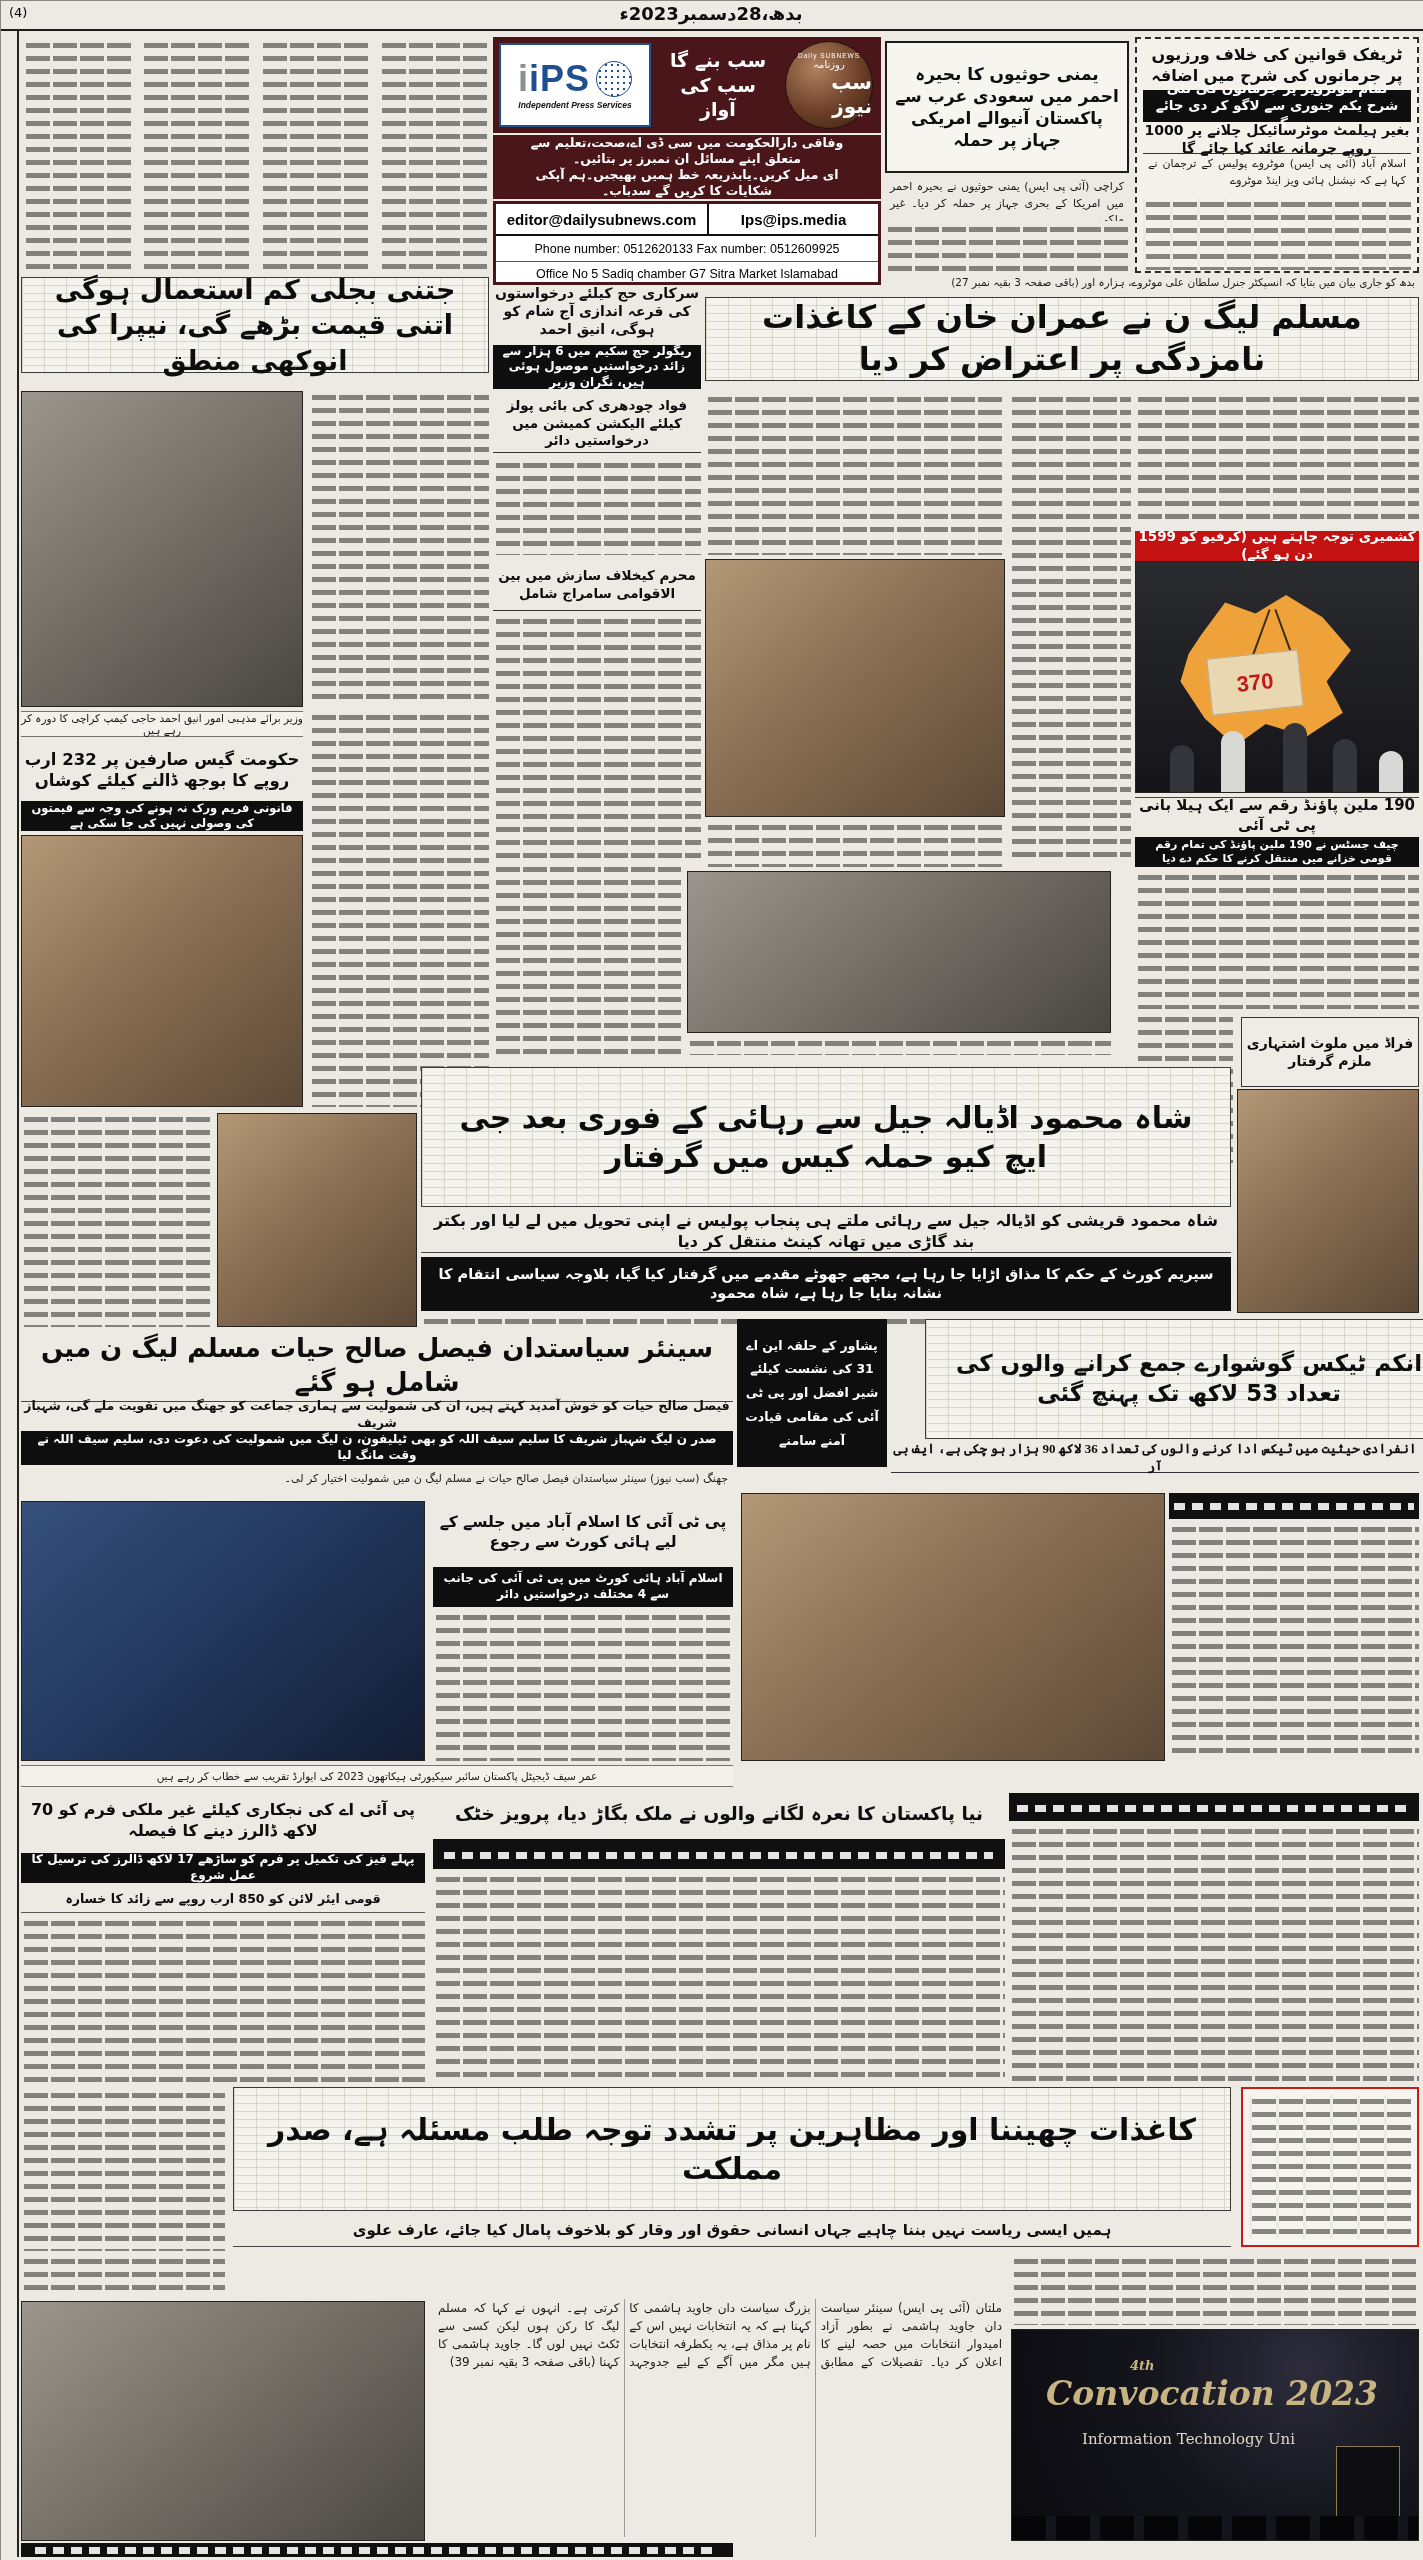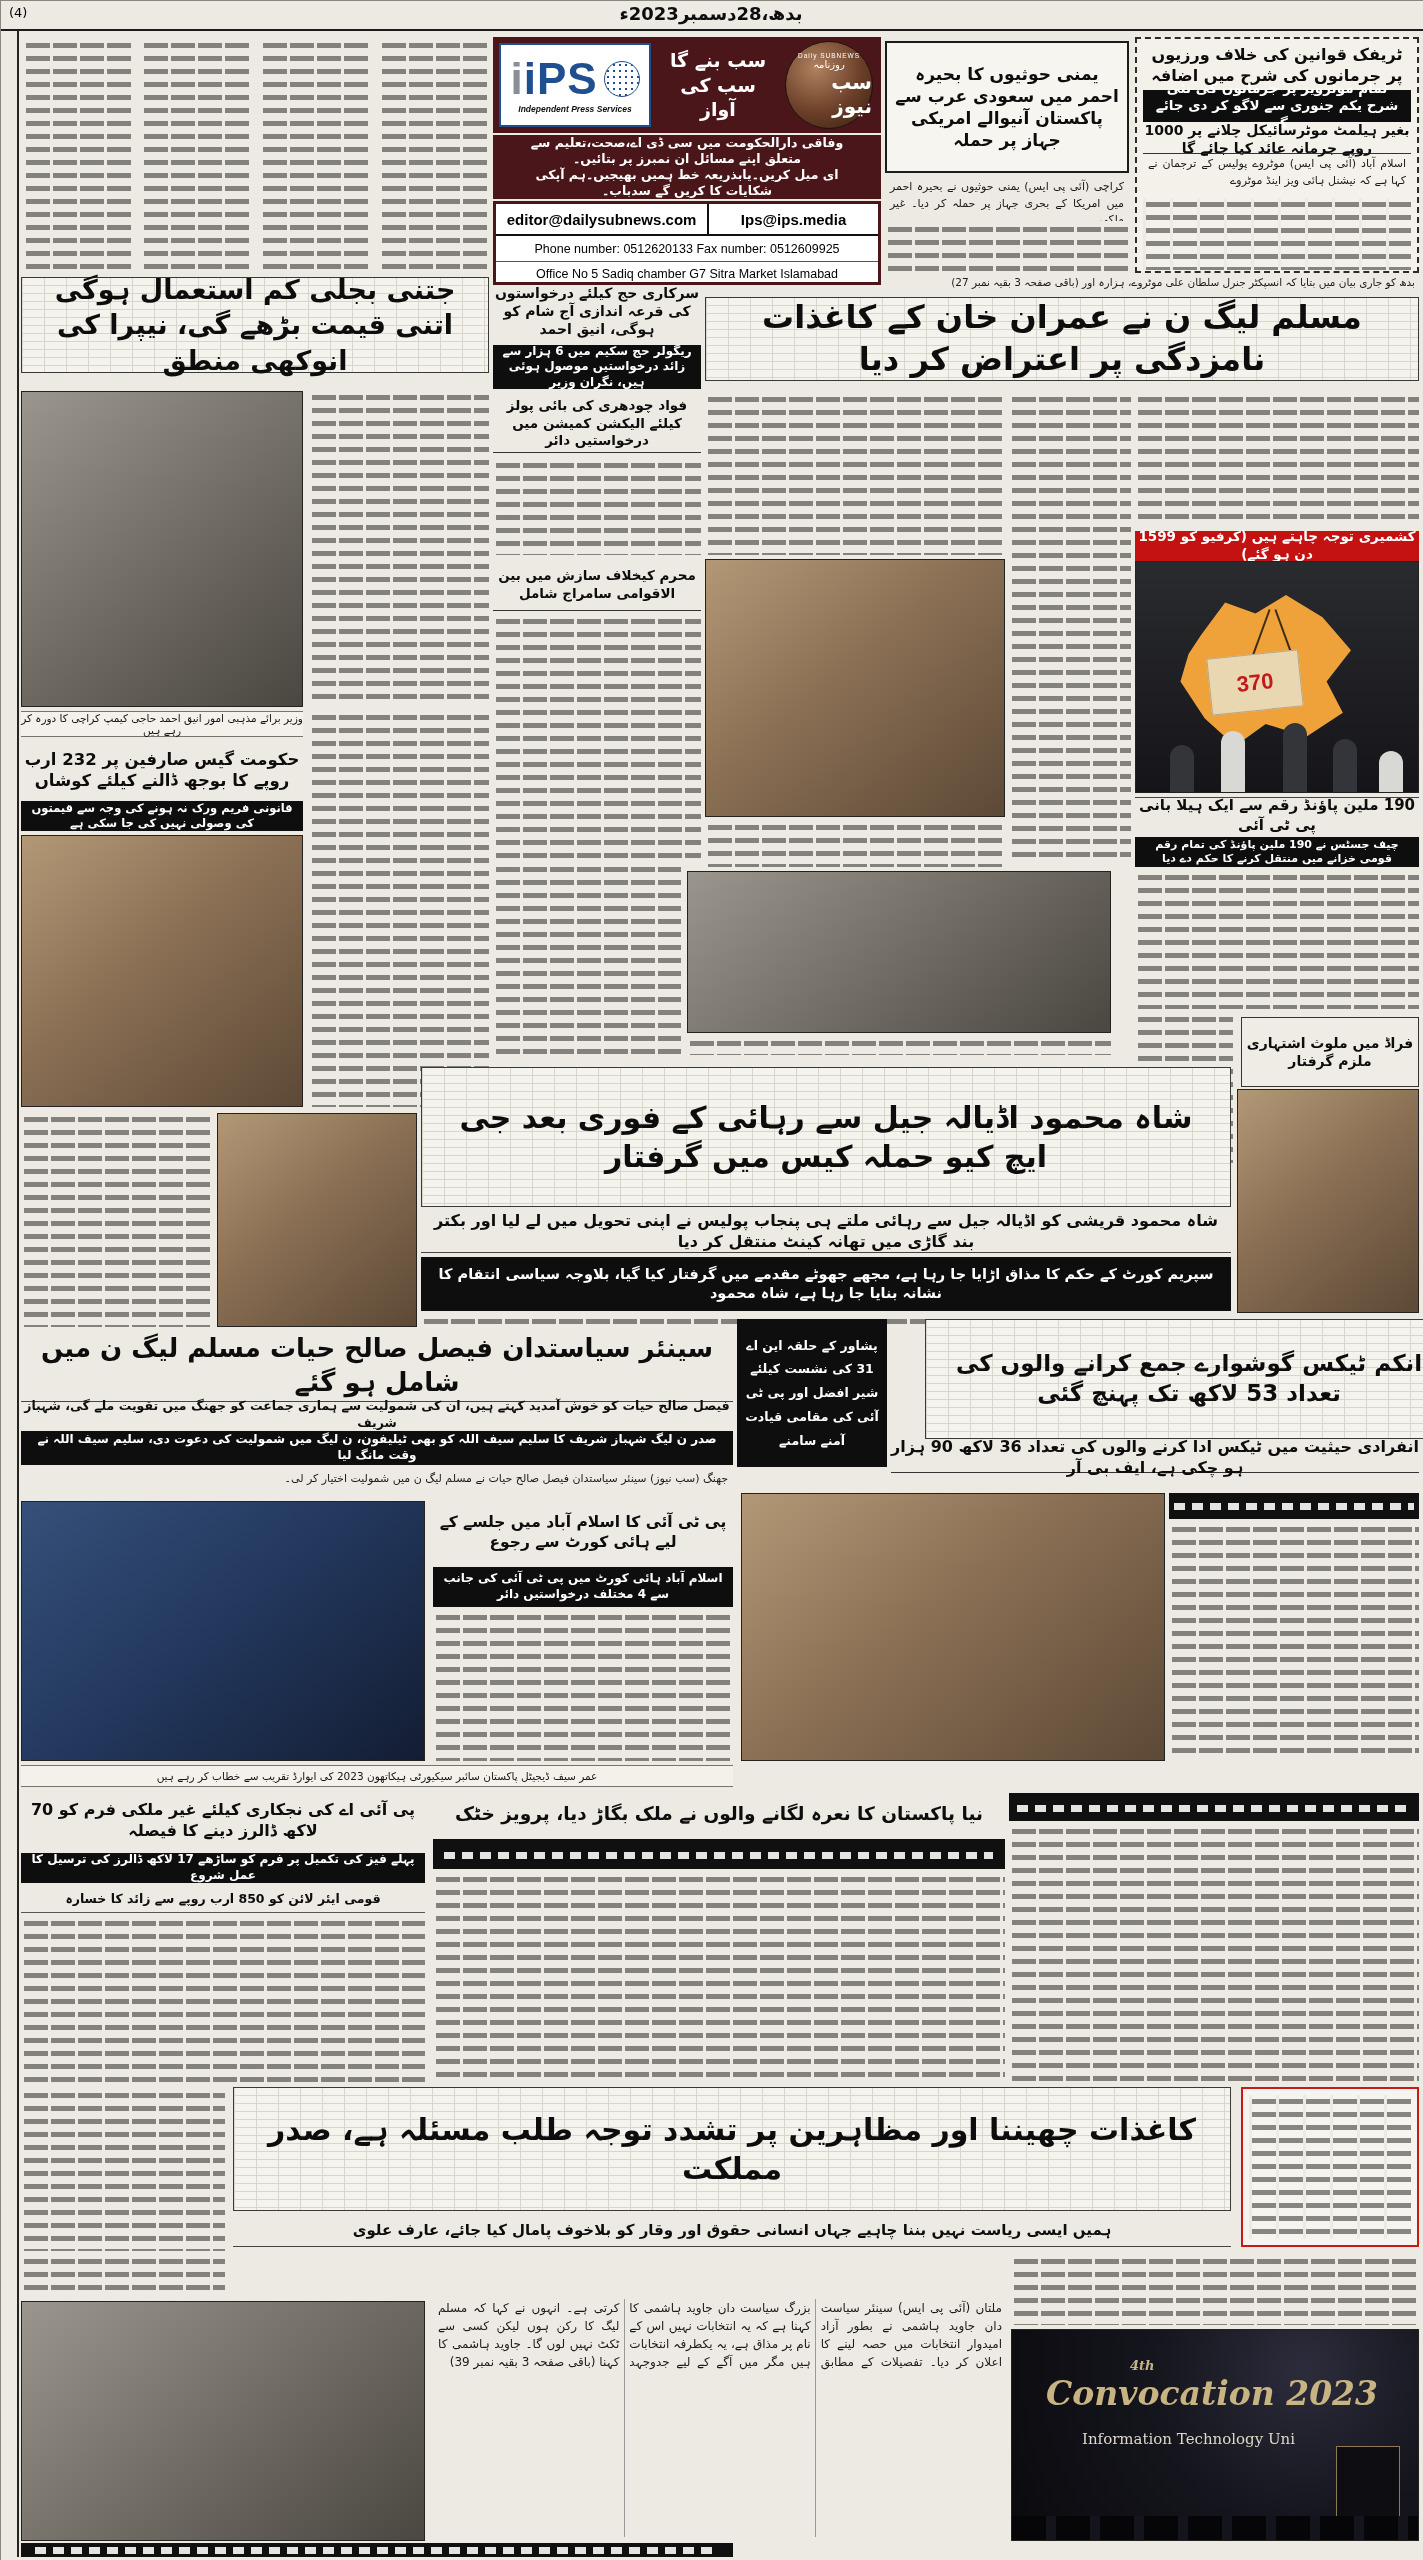--- a/index.html
+++ b/index.html
@@ -22,21 +22,21 @@
   .bodytxt{direction:rtl;font-size:11px;line-height:1.5;text-align:justify;color:#1b1b1b;padding:2px 5px;overflow:hidden;}
   .boxed{border:2px solid #1c1c1c;background:#f7f5f0;}
   .dashed{border:2px dashed #2b2b2b;background:#f3f1ea;}
   .photo{border:1px solid #23221f;}
   .ph-warm{background:linear-gradient(140deg,#b39877 0%,#8a6f54 45%,#5c4936 100%);}
   .ph-gray{background:linear-gradient(140deg,#9a968e 0%,#6e6a62 55%,#4a4741 100%);}
   .ph-blue{background:linear-gradient(140deg,#35507a 0%,#22375c 50%,#131d33 100%);}
   .maroon{background:#4a161a;}
   
   .ips-box{background:#fff;border:2px solid #1f4f8f;display:flex;flex-direction:column;align-items:center;justify-content:center;}
-  .ips-word{font-weight:bold;font-size:44px;letter-spacing:1px;color:#8a8f96;font-family:"Liberation Sans",sans-serif;line-height:1;}
+  .ips-word{font-weight:bold;font-size:36px;letter-spacing:1px;color:#8a8f96;font-family:"Liberation Sans",sans-serif;line-height:1;}
   .ips-word b{color:#1f4f8f;}
   .globe{width:34px;height:34px;border-radius:50%;border:1px solid #1f4f8f;background-image:radial-gradient(#1f4f8f 1.2px, transparent 1.4px);background-size:6px 6px;}
   .ips-sub{font-size:8.5px;font-weight:bold;color:#101010;font-family:"Liberation Sans",sans-serif;margin-top:3px;font-style:italic;}
   .plogo{border-radius:50%;background:radial-gradient(circle at 35% 30%, #b08260 0%, #6b3f28 55%, #351d10 100%);border:1px solid #20120a;
          display:flex;flex-direction:column;align-items:center;justify-content:center;color:#fff;}
   .latin{font-family:"Liberation Sans",sans-serif;}
   
   .kashmir{background:linear-gradient(#2a2b2f,#151519);overflow:hidden;}
   .kmap{position:absolute;left:10%;top:8%;width:72%;height:80%;background:#f0a23a;
         clip-path:polygon(18% 30%,30% 12%,45% 18%,60% 8%,78% 20%,92% 38%,80% 55%,88% 72%,70% 85%,50% 78%,35% 90%,20% 75%,8% 55%,12% 40%);}
@@ -172,21 +172,21 @@
   <div class="abs sim" style="left:420px;top:1314px;width:810px;height:14px;"></div>
   <div class="abs photo ph-warm" style="left:1236px;top:1088px;width:182px;height:224px;"></div>
   <div class="abs sim" style="left:1236px;top:1316px;width:182px;height:12px;"></div>
 
   <div class="abs h-u" style="left:20px;top:1334px;width:712px;height:62px;font-size:26px;">سینئر سیاستدان فیصل صالح حیات مسلم لیگ ن میں شامل ہو گئے</div>
   <div class="abs h-u" style="left:20px;top:1400px;width:712px;height:26px;font-size:12.5px;border-top:1px solid #444;">فیصل صالح حیات کو خوش آمدید کہتے ہیں، ان کی شمولیت سے ہماری جماعت کو جھنگ میں تقویت ملے گی، شہباز شریف</div>
   <div class="abs bar" style="left:20px;top:1430px;width:712px;height:34px;font-size:12px;">صدر ن لیگ شہباز شریف کا سلیم سیف اللہ کو بھی ٹیلیفون، ن لیگ میں شمولیت کی دعوت دی، سلیم سیف اللہ نے وقت مانگ لیا</div>
   <div class="abs bodytxt" style="left:20px;top:1468px;width:712px;height:28px;">جھنگ (سب نیوز) سینئر سیاستدان فیصل صالح حیات نے مسلم لیگ ن میں شمولیت اختیار کر لی۔</div>
   <div class="abs bar" style="left:736px;top:1318px;width:150px;height:148px;font-size:12.5px;line-height:1.9;padding:8px;">پشاور کے حلقہ این اے 31 کی نشست کیلئے شیر افضل اور پی ٹی آئی کی مقامی قیادت آمنے سامنے</div>
   <div class="abs brick h-u" style="left:890px;top:1318px;width:528px;height:120px;font-size:23px;padding:4px 10px;margin-left:34px;">انکم ٹیکس گوشوارے جمع کرانے والوں کی تعداد 53 لاکھ تک پہنچ گئی</div>
-  <div class="abs h-u" style="left:890px;top:1442px;width:528px;height:30px;font-size:16px;border-bottom:1.5px solid #333;">انفرادی حیثیت میں ٹیکس ادا کرنے والوں کی تعداد 36 لاکھ 90 ہزار ہو چکی ہے، ایف بی آر</div>
+  <div class="abs h-u" style="left:890px;top:1442px;width:528px;height:30px;font-size:13px;border-bottom:1.5px solid #333;font-family:Liberation Serif, serif;">انفرادی حیثیت میں ٹیکس ادا کرنے والوں کی تعداد 36 لاکھ 90 ہزار ہو چکی ہے، ایف بی آر</div>
 
   <div class="abs photo ph-blue" style="left:20px;top:1500px;width:404px;height:260px;"></div>
   <div class="abs cap" style="left:20px;top:1764px;width:712px;height:22px;">عمر سیف ڈیجیٹل پاکستان سائبر سیکیورٹی ہیکاتھون 2023 کی ایوارڈ تقریب سے خطاب کر رہے ہیں</div>
   <div class="abs h-u" style="left:432px;top:1500px;width:300px;height:62px;font-size:15.5px;">پی ٹی آئی کا اسلام آباد میں جلسے کے لیے ہائی کورٹ سے رجوع</div>
   <div class="abs bar" style="left:432px;top:1566px;width:300px;height:40px;font-size:12px;">اسلام آباد ہائی کورٹ میں پی ٹی آئی کی جانب سے 4 مختلف درخواستیں دائر</div>
   <div class="abs sim" style="left:432px;top:1610px;width:300px;height:150px;"></div>
   <div class="abs photo ph-warm" style="left:740px;top:1492px;width:424px;height:268px;"></div>
   <div class="abs bar-sim" style="left:1168px;top:1492px;width:250px;height:26px;"></div>
   <div class="abs sim" style="left:1168px;top:1522px;width:250px;height:238px;"></div>
 

